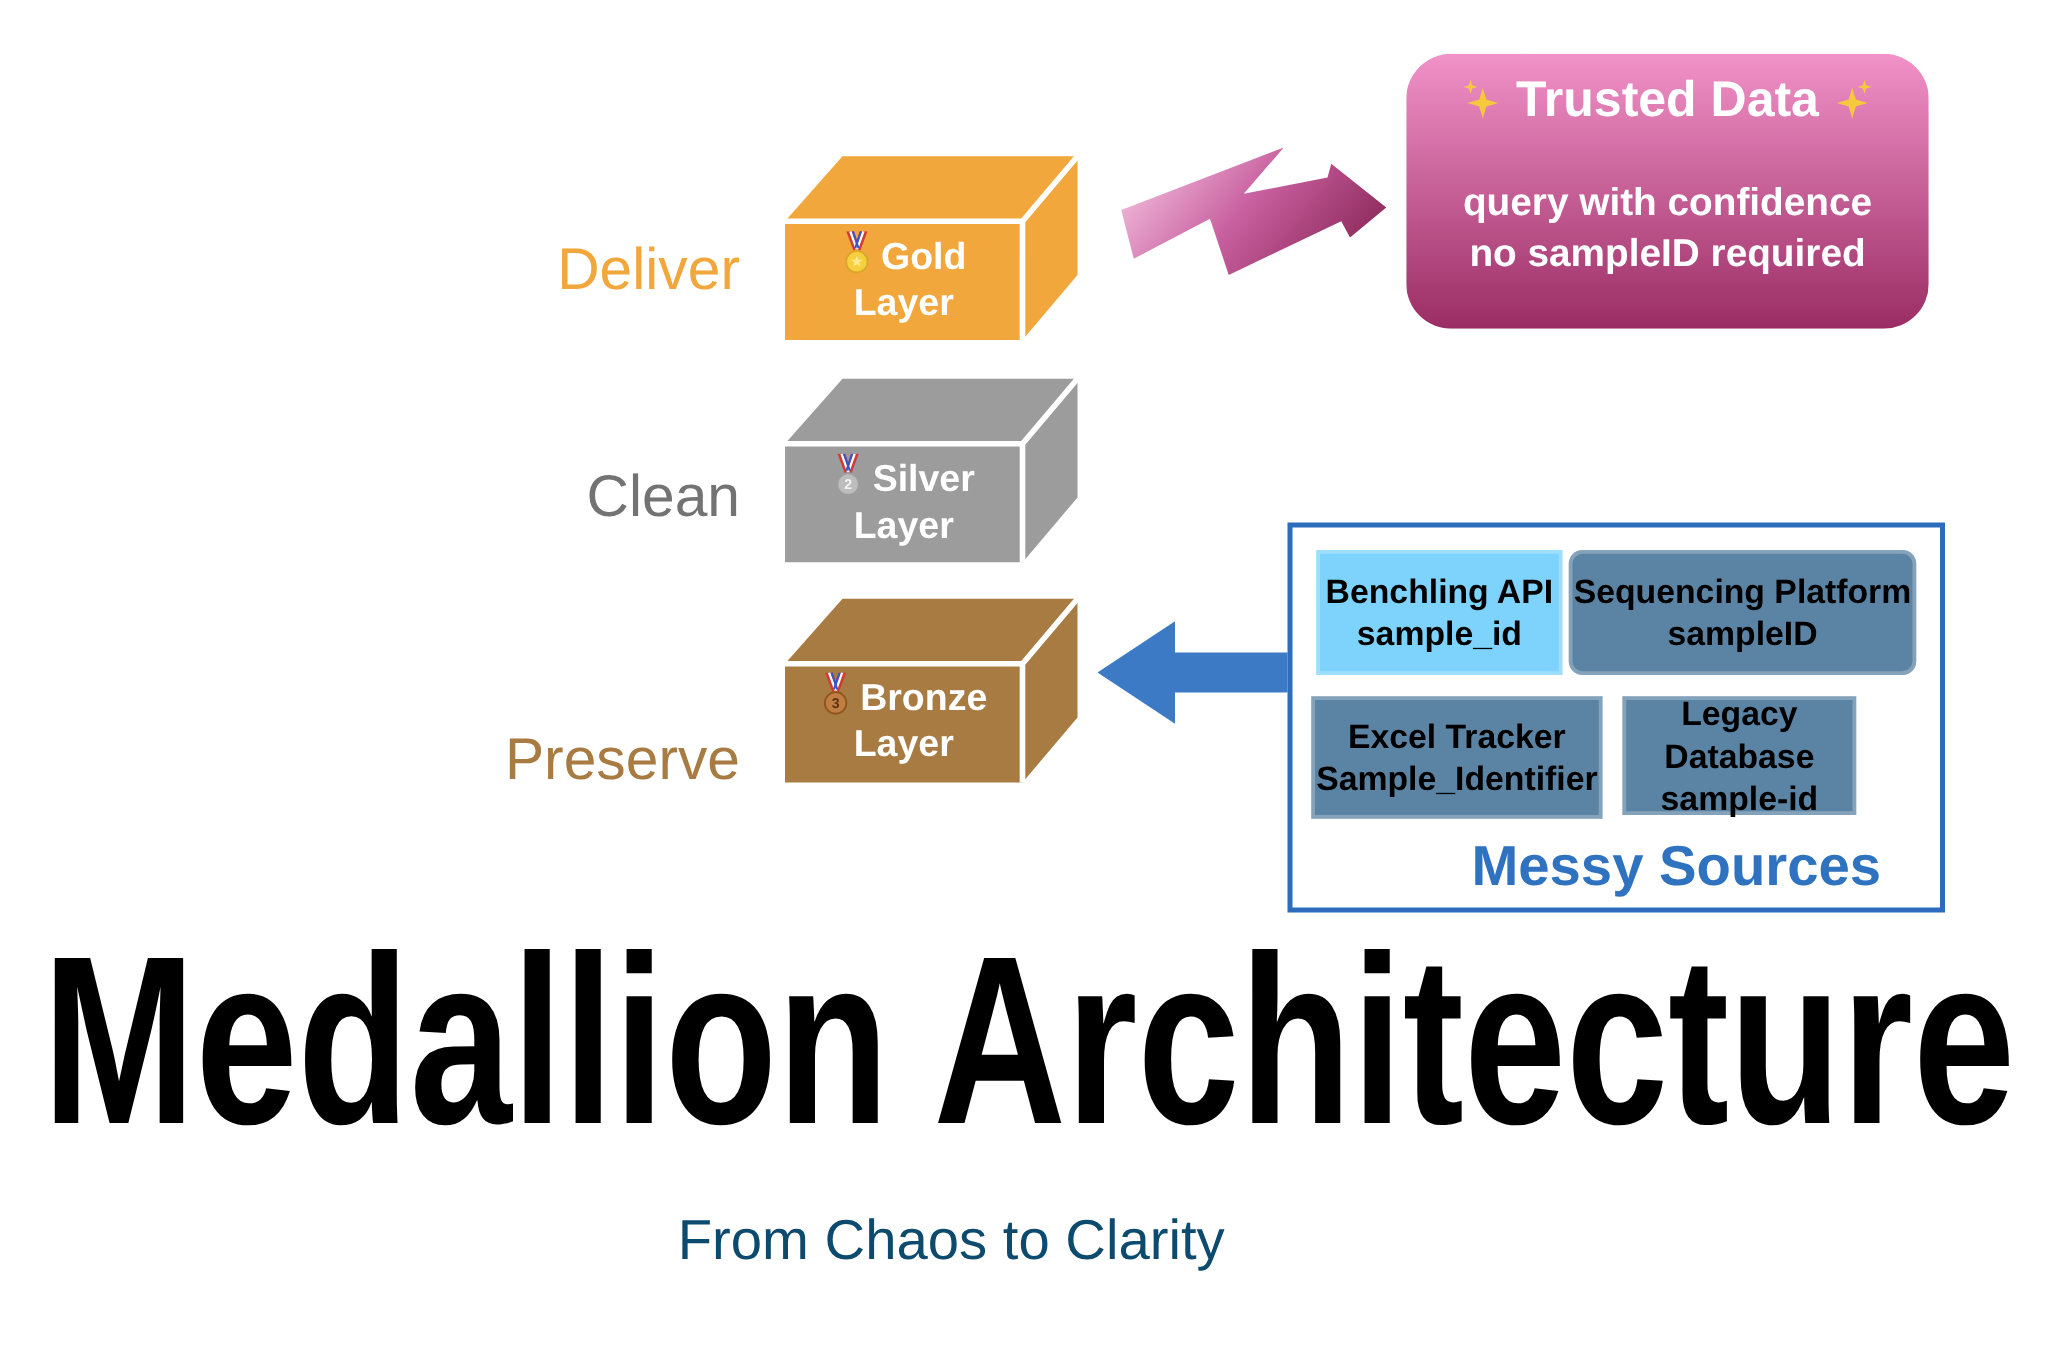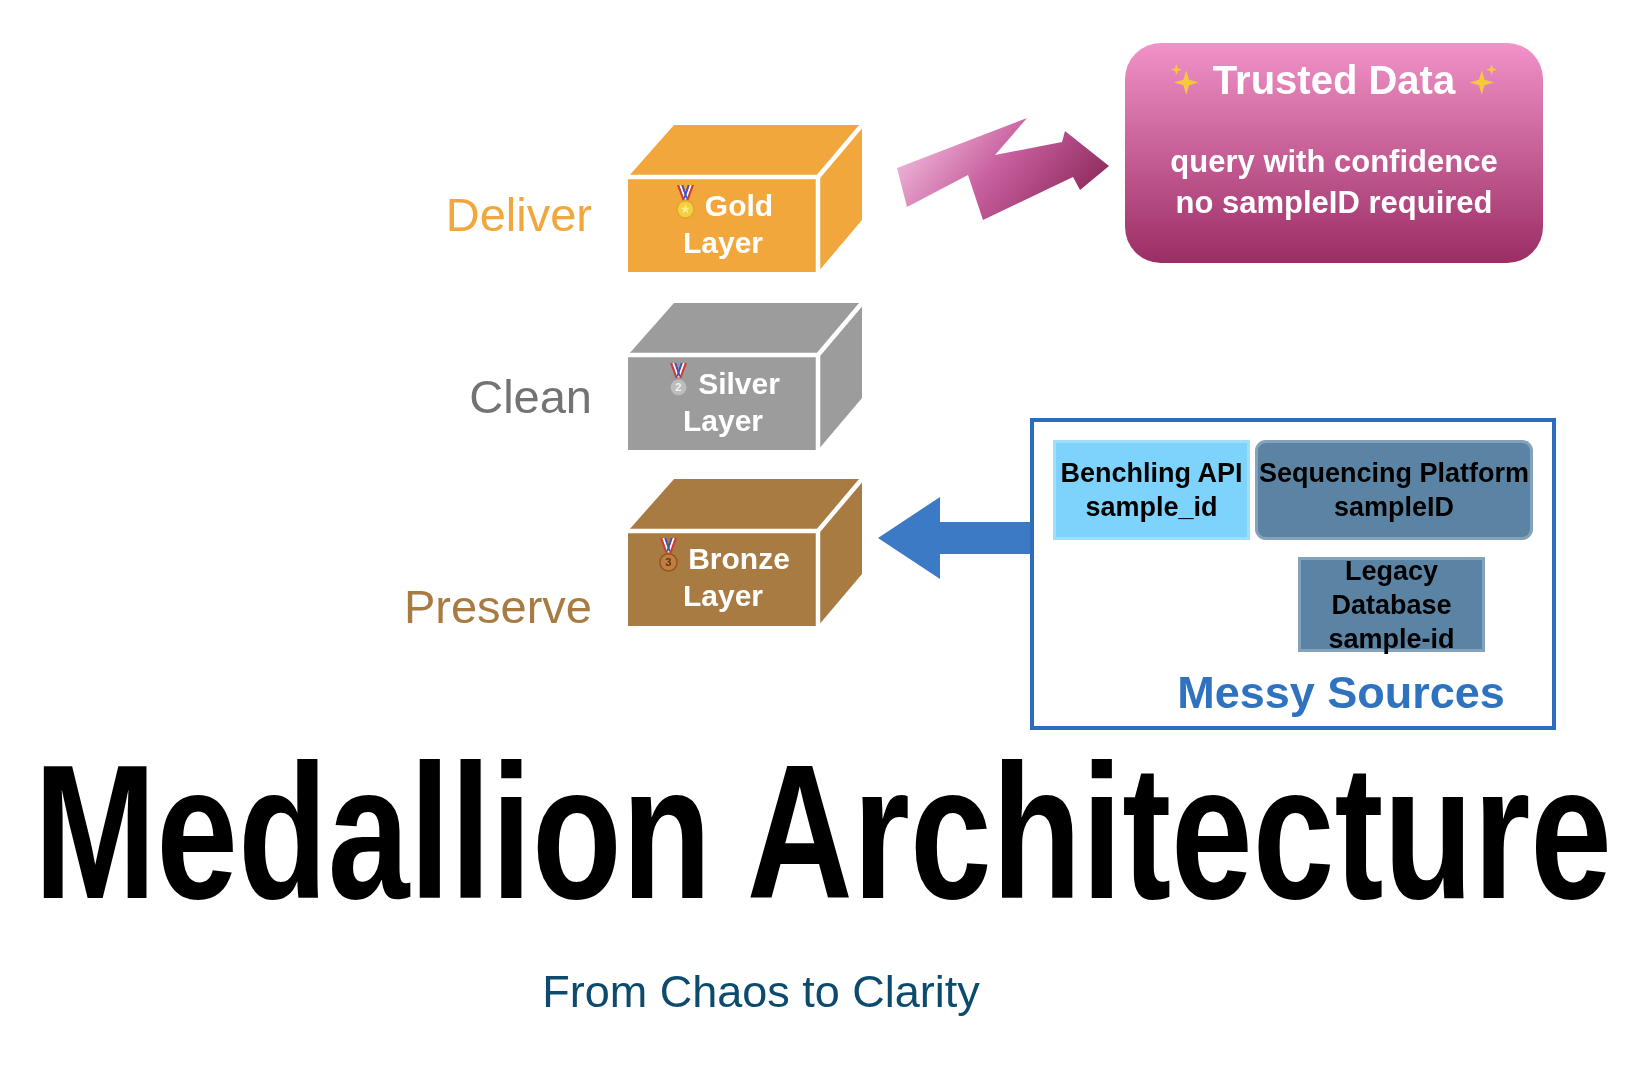--- a/index.html
+++ b/index.html
@@ -182,20 +182,24 @@
     <div class="src-tile" style="left: 19px; top: 18px; width: 197px; height: 100px; background-color: #7dd3fc;">
       <span>Benchling API</span>
       <span>sample_id</span>
     </div>
 
     <div class="src-tile" style="left: 221px; top: 18px; width: 278px; height: 100px; background-color: rgb(91, 132, 164); border-radius: 11px;">
       <span>Sequencing Platform</span>
       <span>sampleID</span>
     </div>
 
+    <div class="src-tile" style="left: 15px; top: 135px; width: 233px; height: 98px; background-color: rgb(91, 132, 164);">
+      <span>Excel Tracker</span>
+      <span>Sample_Identifier</span>
+    </div>
 
     <div class="src-tile" style="left: 264px; top: 135px; width: 187px; height: 95px; background-color: rgb(91, 132, 164);">
       <span>Legacy Database</span>
       <span>sample-id</span>
     </div>
 
     <div class="messy-label" style="color: rgb(47, 114, 192);">Messy Sources</div>
   </div>
 
   <svg class="abs" style="left:0;top:740px" width="1646" height="170" viewBox="0 0 1646 170">

